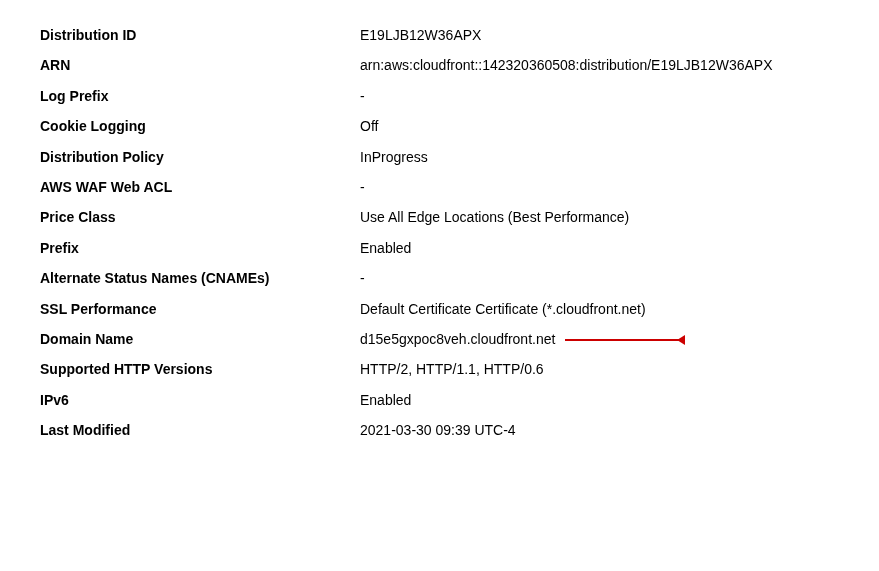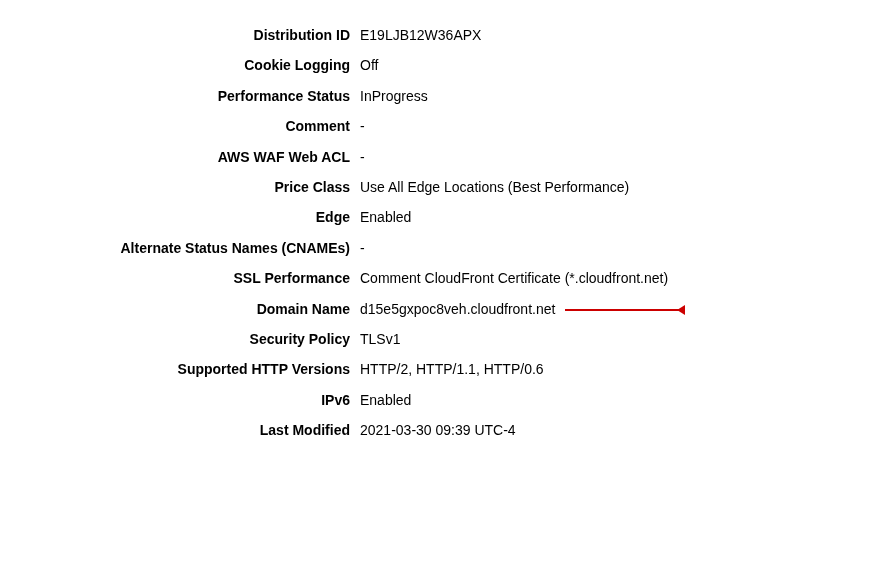--- a/index.html
+++ b/index.html
@@ -19,21 +19,21 @@
     .info-table {
       width: 100%;
       border-collapse: collapse;
     }
     .info-table tr td {
       padding: 4px 8px 4px 0;
       vertical-align: top;
       line-height: 1.6;
     }
     .info-table tr td.label {
-      text-align: right;
+      text-align: left;
       font-weight: bold;
       white-space: nowrap;
       padding-right: 10px;
       width: 320px;
       color: #000;
     }
     .info-table tr td.value {
       color: #000;
     }
     .domain-row {
@@ -67,58 +67,58 @@
 </head>
 <body>
 
 <table class="info-table">
   <tbody id="table-body">
   <tr>
         <td class="label">Distribution ID</td>
         <td class="value">E19LJB12W36APX</td>
       </tr>
       <tr>
+        <td class="label">ARN</td>
+        <td class="value">arn:aws:cloudfront::142320360508:distribution/E19LJB12W36APX</td>
+      </tr>
+      <tr>
+        <td class="label">Log Prefix</td>
+        <td class="value">-</td>
+      </tr>
+      <tr>
         <td class="label">Cookie Logging</td>
         <td class="value">Off</td>
       </tr>
       <tr>
-        <td class="label">Performance Status</td>
+        <td class="label">Distribution Policy</td>
         <td class="value">InProgress</td>
-      </tr>
-      <tr>
-        <td class="label">Comment</td>
-        <td class="value">-</td>
       </tr>
       <tr>
         <td class="label">AWS WAF Web ACL</td>
         <td class="value">-</td>
       </tr>
       <tr>
         <td class="label">Price Class</td>
         <td class="value">Use All Edge Locations (Best Performance)</td>
       </tr>
       <tr>
-        <td class="label">Edge</td>
+        <td class="label">Prefix</td>
         <td class="value">Enabled</td>
       </tr>
       <tr>
         <td class="label">Alternate Status Names (CNAMEs)</td>
         <td class="value">-</td>
       </tr>
       <tr>
         <td class="label">SSL Performance</td>
-        <td class="value">Comment CloudFront Certificate (*.cloudfront.net)</td>
+        <td class="value">Default Certificate Certificate (*.cloudfront.net)</td>
       </tr>
       <tr>
         <td class="label">Domain Name</td>
         <td class="value domain-row"><span>d15e5gxpoc8veh.cloudfront.net</span><span class="domain-arrow"><span class="arrow-line"></span></span></td>
-      </tr>
-      <tr>
-        <td class="label">Security Policy</td>
-        <td class="value">TLSv1</td>
       </tr>
       <tr>
         <td class="label">Supported HTTP Versions</td>
         <td class="value">HTTP/2, HTTP/1.1, HTTP/0.6</td>
       </tr>
       <tr>
         <td class="label">IPv6</td>
         <td class="value">Enabled</td>
       </tr>
       <tr>

